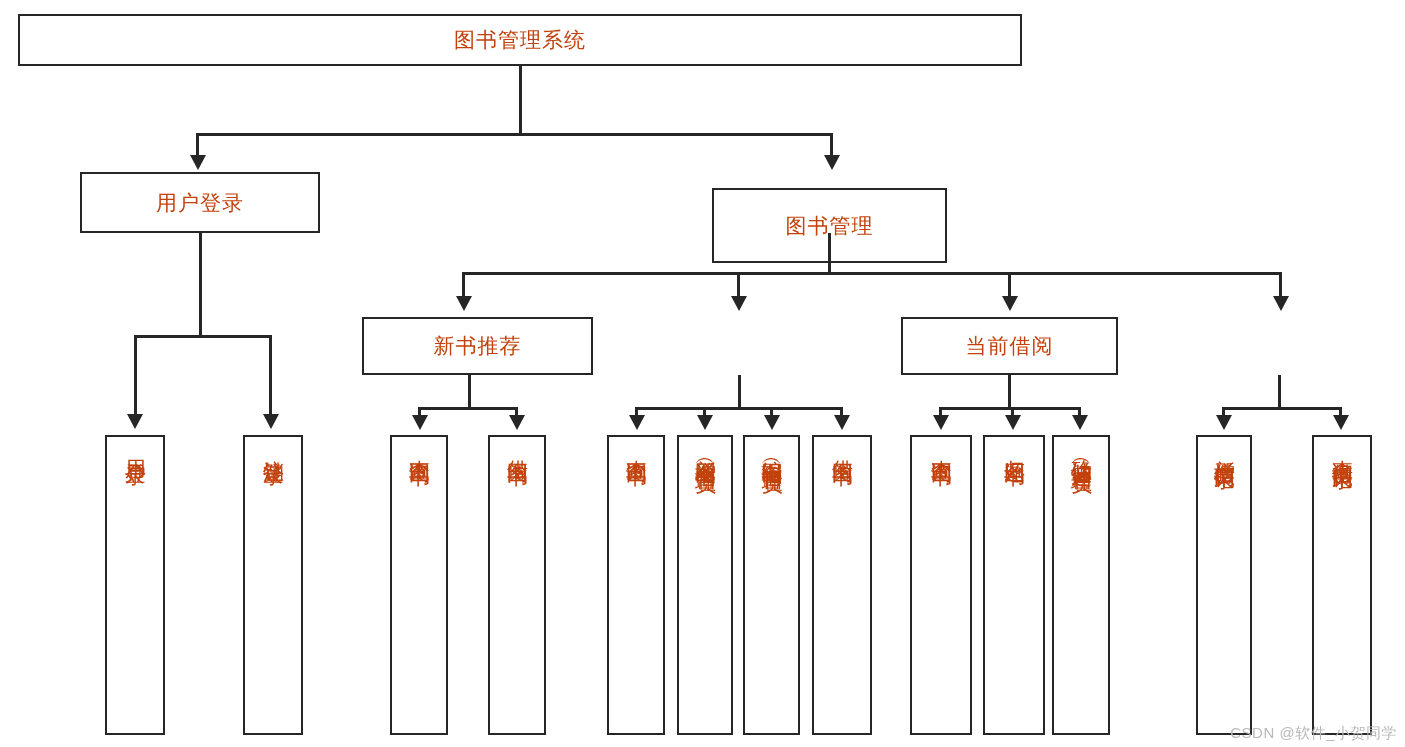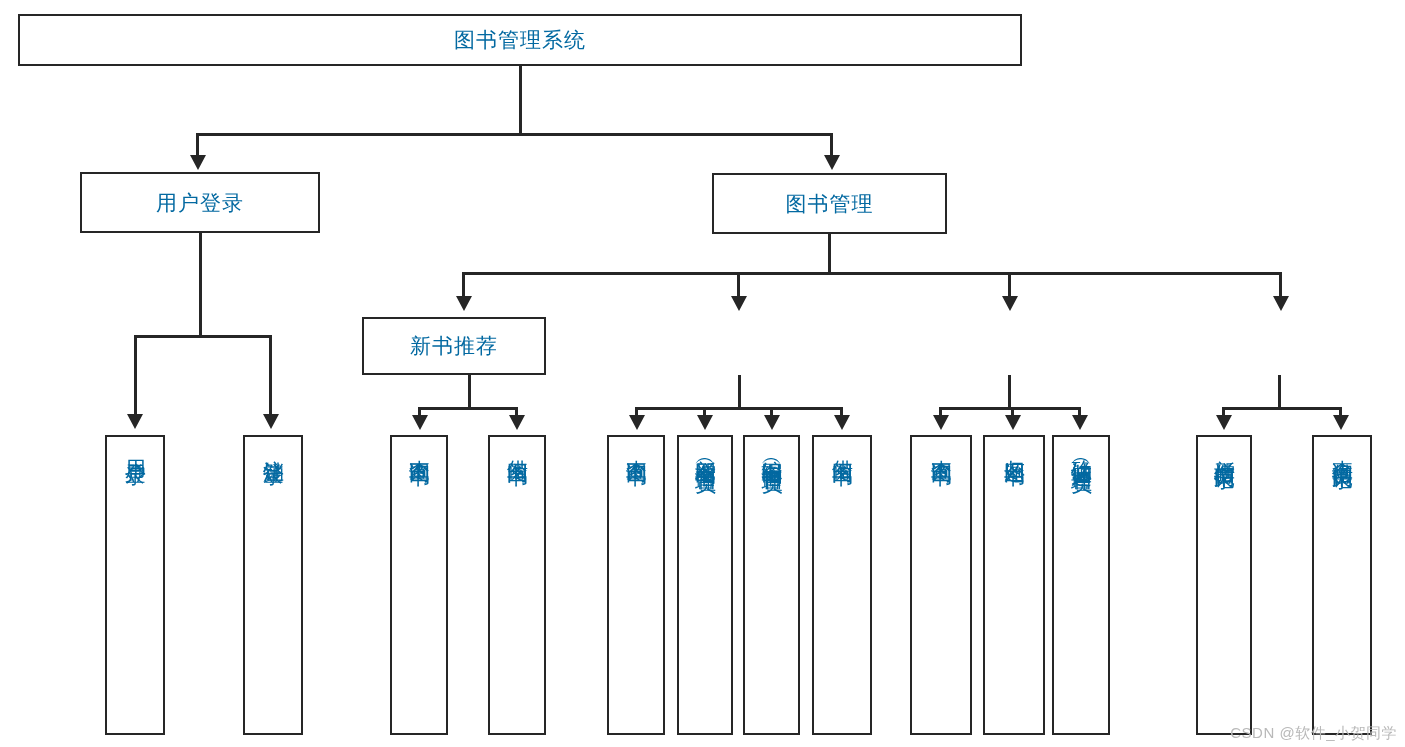--- a/index.html
+++ b/index.html
@@ -18,21 +18,21 @@
     overflow: hidden;
   }
   .node {
     position: absolute;
     box-sizing: border-box;
     border: 2px solid #262626;
     background: #ffffff;
     display: flex;
     align-items: center;
     justify-content: center;
-    color: #0369a1;
+    color: #c2410c;
   }
   .node.horiz {
     font-size: 21px;
     letter-spacing: 1px;
     line-height: 1.2;
   }
   .node.vert {
     align-items: flex-start;
     justify-content: center;
     padding-top: 6px;
@@ -84,21 +84,21 @@
 
   <div class="edge v" style="left:196px; top:133px; width:3px; height:24px;"></div>
   <div class="arrow" style="left:190px; top:155px;"></div>
 
   <div class="edge v" style="left:830px; top:133px; width:3px; height:24px;"></div>
   <div class="arrow" style="left:824px; top:155px;"></div>
 
   <div class="node horiz" style="left:80px; top:172px; width:240px; height:61px;">
     <span>用户登录</span>
   </div>
-  <div class="node horiz" style="left:712px; top:173px; width:235px; height:61px;">
+  <div class="node horiz" style="left:712px; top:188px; width:235px; height:75px;">
     <span>图书管理</span>
   </div>
 
   <div class="edge v" style="left:199px; top:233px; width:3px; height:102px;"></div>
   <div class="edge h" style="left:134px; top:335px; width:138px; height:3px;"></div>
   <div class="edge v" style="left:134px; top:335px; width:3px; height:81px;"></div>
   <div class="arrow" style="left:127px; top:414px;"></div>
   <div class="edge v" style="left:269px; top:335px; width:3px; height:81px;"></div>
   <div class="arrow" style="left:263px; top:414px;"></div>
 
@@ -113,22 +113,25 @@
   <div class="edge h" style="left:462px; top:272px; width:820px; height:3px;"></div>
   <div class="edge v" style="left:462px; top:272px; width:3px; height:26px;"></div>
   <div class="arrow" style="left:456px; top:296px;"></div>
   <div class="edge v" style="left:737px; top:272px; width:3px; height:26px;"></div>
   <div class="arrow" style="left:731px; top:296px;"></div>
   <div class="edge v" style="left:1008px; top:272px; width:3px; height:26px;"></div>
   <div class="arrow" style="left:1002px; top:296px;"></div>
   <div class="edge v" style="left:1279px; top:272px; width:3px; height:26px;"></div>
   <div class="arrow" style="left:1273px; top:296px;"></div>
 
-  <div class="node horiz" style="left:362px; top:317px; width:184px; height:58px;">
+  <div class="node horiz" style="left:362px; top:317px; width:231px; height:58px;">
     <span>新书推荐</span>
+  </div>
+  <div class="node horiz" style="left:901px; top:317px; width:217px; height:58px;">
+    <span>当前借阅</span>
   </div>
 
   <div class="edge v" style="left:468px; top:375px; width:3px; height:32px;"></div>
   <div class="edge h" style="left:418px; top:407px; width:100px; height:3px;"></div>
   <div class="edge v" style="left:418px; top:407px; width:3px; height:10px;"></div>
   <div class="arrow" style="left:412px; top:415px;"></div>
   <div class="edge v" style="left:515px; top:407px; width:3px; height:10px;"></div>
   <div class="arrow" style="left:509px; top:415px;"></div>
 
   <div class="node vert" style="left:390px; top:435px; width:58px; height:300px;">

